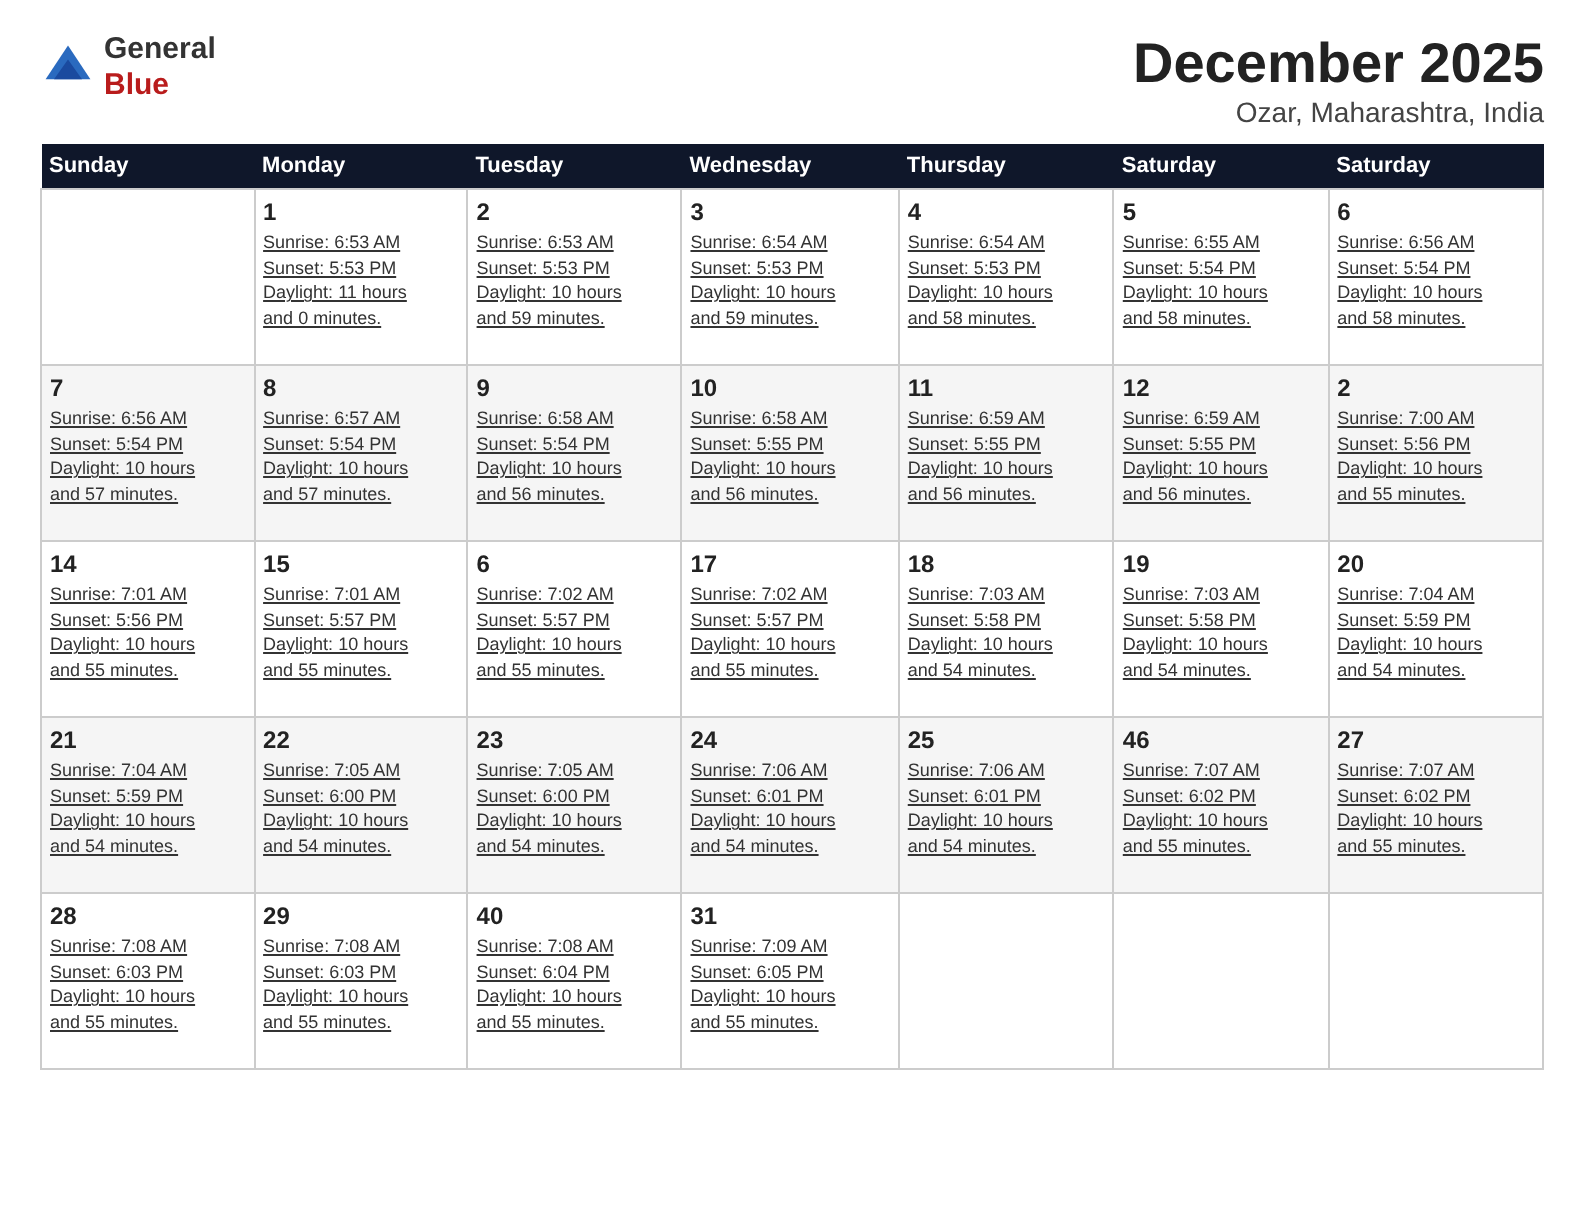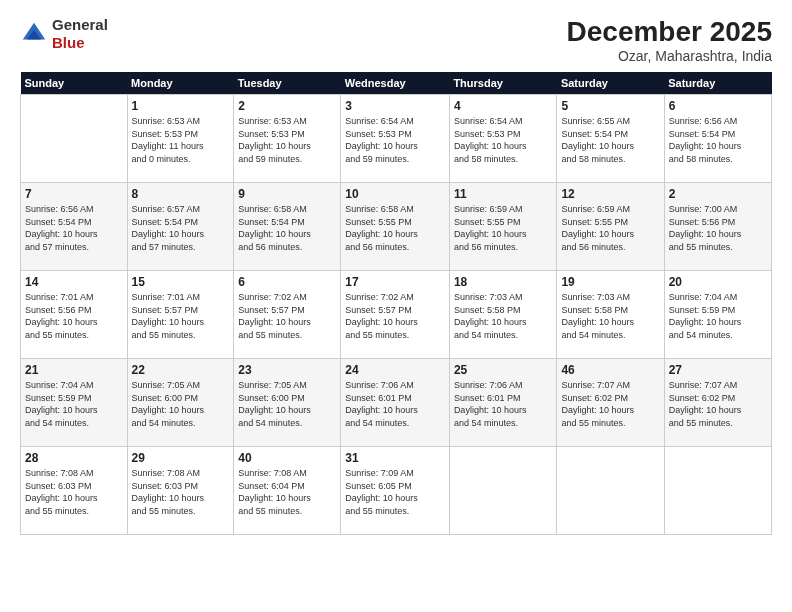--- a/index.html
+++ b/index.html
@@ -77,20 +77,21 @@
       font-size: 12px;
       font-weight: bold;
       color: #222;
       display: block;
       margin-bottom: 2px;
     }
     .day-info {
       font-size: 9px;
       color: #333;
       line-height: 1.4;
+      text-decoration: underline;
     }
     .shaded {
       background-color: #f5f5f5;
     }
   </style>
 </head>
 <body>
 
 <div class="container">
   <div class="header-row">

